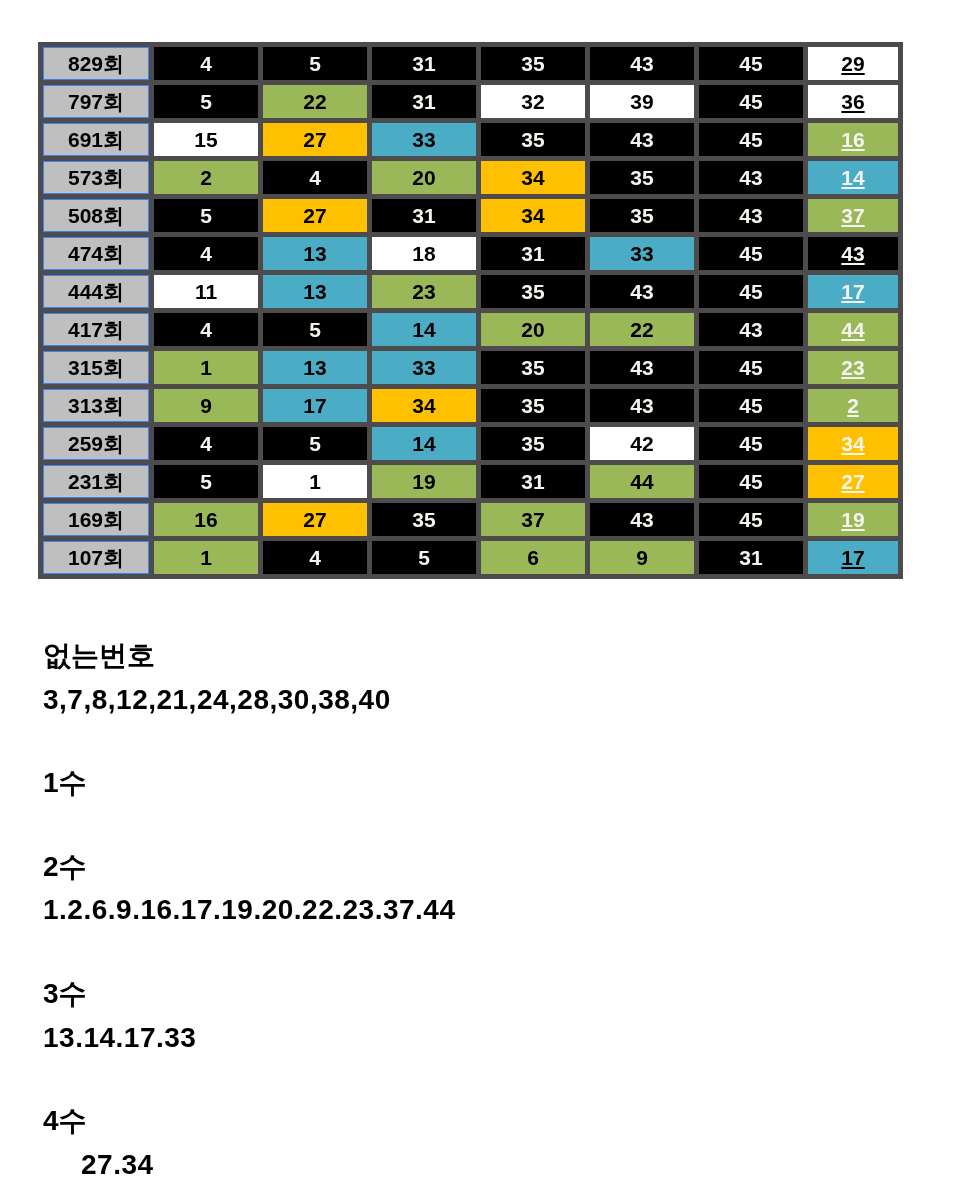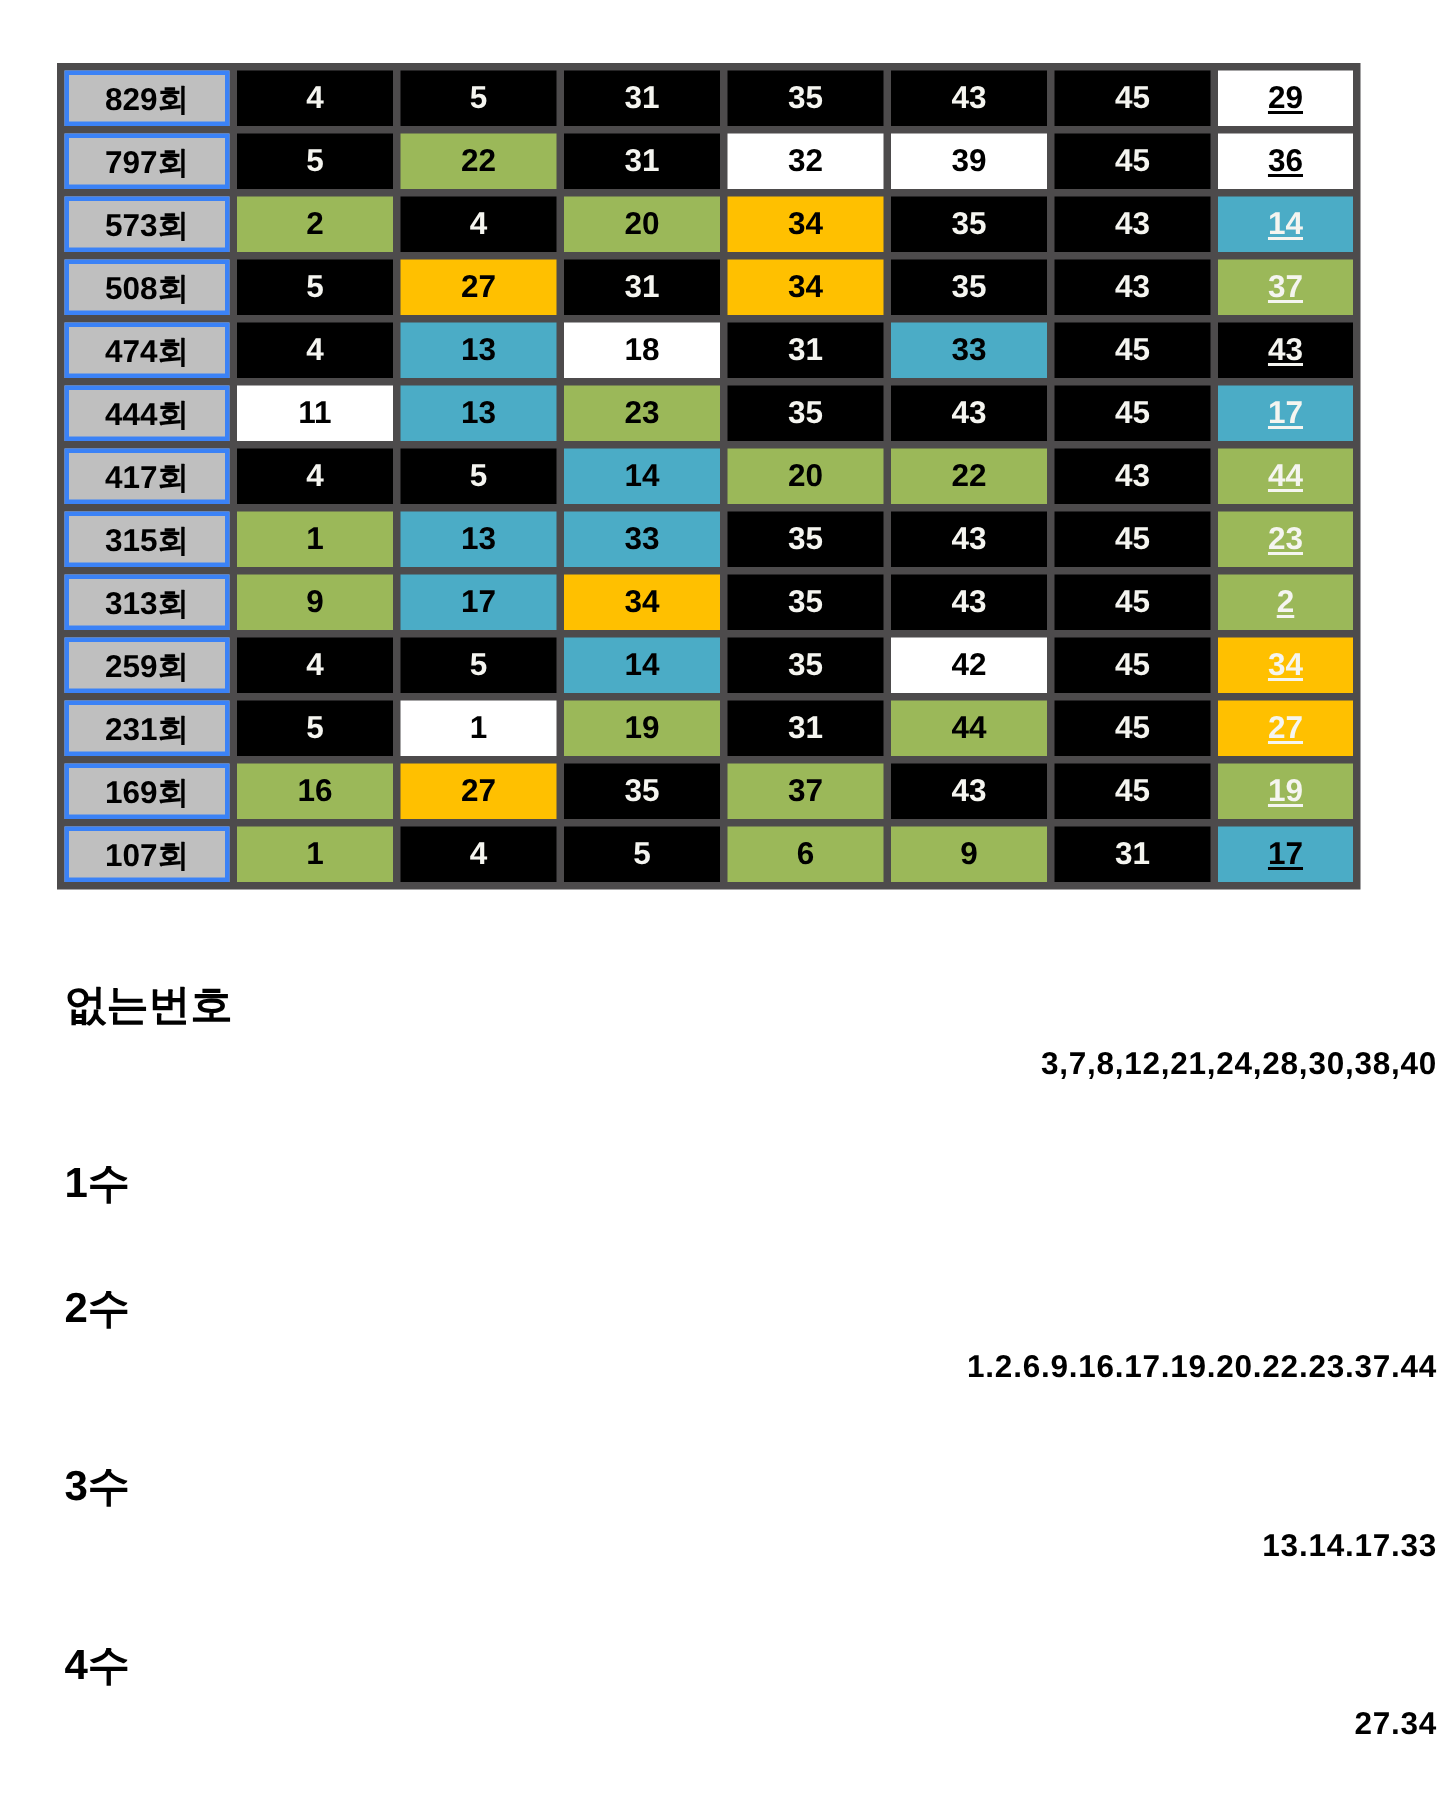--- a/index.html
+++ b/index.html
@@ -19,21 +19,21 @@
   
   table.lotto-table {
     border-collapse: separate;
     border-spacing: 5px;
     background: var(--grid-bg, #4D4B4C);
   }
   th.round-cell {
     width: 104px;
     height: 31px;
     background: var(--header-bg, #BFBFBF);
-    border: 3px solid #3b82f6;
+    border: 1px solid #3b82f6;
     font-size: 21px;
     font-weight: bold;
     text-align: center;
     vertical-align: middle;
     padding: 0;
   }
   td.num-cell {
     width: 104px;
     height: 31px;
     font-size: 21px;
@@ -55,24 +55,23 @@
     margin-top: 60px;
     padding-left: 5px;
   }
   .section { margin-bottom: 50px; }
   .section-label {
     font-size: 28px;
     line-height: 1.2;
     margin-bottom: 10px;
   }
   .section-value {
-    font-size: 21px;
+    font-size: 28px;
     line-height: 1.2;
     letter-spacing: 0.5px;
-    text-align: right;
   }
   .section-value.indent { padding-left: 38px; }
 </style>
 </head>
 <body>
 
 <div class="page">
 
   <table class="lotto-table">
     <tbody>
@@ -90,20 +89,30 @@
           <th class="round-cell">797회</th>
           <td class="num-cell bg-black fg-light">5</td>
           <td class="num-cell bg-green fg-dark">22</td>
           <td class="num-cell bg-black fg-light">31</td>
           <td class="num-cell bg-white fg-dark">32</td>
           <td class="num-cell bg-white fg-dark">39</td>
           <td class="num-cell bg-black fg-light">45</td>
           <td class="num-cell bg-white fg-dark bonus-col">36</td>
         </tr>
         <tr>
+          <th class="round-cell">691회</th>
+          <td class="num-cell bg-white fg-dark">15</td>
+          <td class="num-cell bg-orange fg-dark">27</td>
+          <td class="num-cell bg-blue fg-dark">33</td>
+          <td class="num-cell bg-black fg-light">35</td>
+          <td class="num-cell bg-black fg-light">43</td>
+          <td class="num-cell bg-black fg-light">45</td>
+          <td class="num-cell bg-green fg-light bonus-col">16</td>
+        </tr>
+        <tr>
           <th class="round-cell">573회</th>
           <td class="num-cell bg-green fg-dark">2</td>
           <td class="num-cell bg-black fg-light">4</td>
           <td class="num-cell bg-green fg-dark">20</td>
           <td class="num-cell bg-orange fg-dark">34</td>
           <td class="num-cell bg-black fg-light">35</td>
           <td class="num-cell bg-black fg-light">43</td>
           <td class="num-cell bg-blue fg-light bonus-col">14</td>
         </tr>
         <tr>

